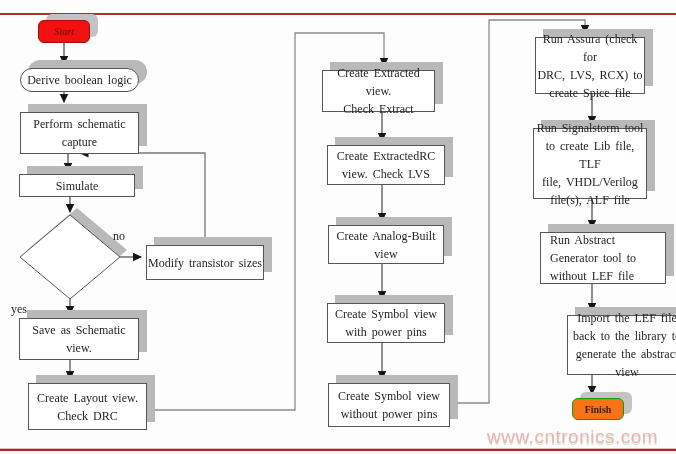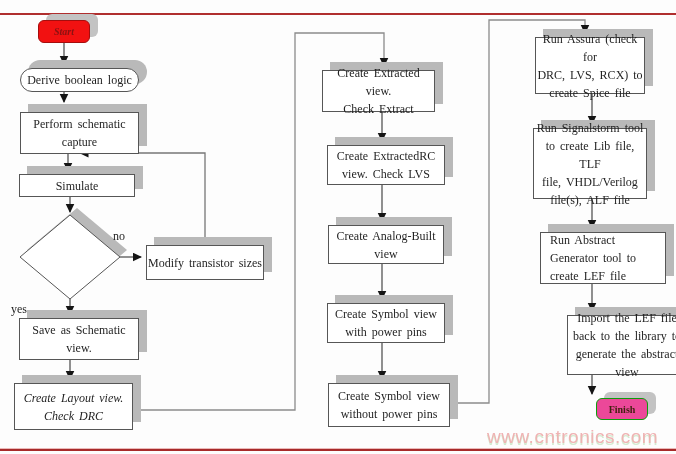--- a/index.html
+++ b/index.html
@@ -19,27 +19,27 @@
   }
   .box.left-align{justify-content:flex-start;text-align:left;padding-left:9px;}
   .terminal{
     position:absolute;display:flex;align-items:center;justify-content:center;
     border-radius:6px;font-size:10px;font-weight:bold;
     box-shadow:8px -6px 0 #c3c3c3;white-space:pre-line;
   }
   #node-start{left:38px;top:20px;width:50px;height:21px;
     background:#f21111;border:1.5px solid #a50d0d;color:#8b1212;font-style:italic;}
   #node-finish{left:572px;top:398px;width:50px;height:20px;
-    background:#ec4899;border:1.5px solid #0c9c0c;color:#42210f;margin-left:24px;}
+    background:#f97316;border:1.5px solid #0c9c0c;color:#42210f;}
   #node-derive{left:20px;top:68px;width:117px;height:22px;border-radius:12px;}
   #node-perform{left:20px;top:112px;width:117px;height:40px;}
   #node-simulate{left:19px;top:174px;width:114px;height:21px;}
   #node-modify{left:146px;top:245px;width:116px;height:33px;}
   #node-save{left:19px;top:318px;width:118px;height:40px;font-size:12px;}
-  #node-layout{left:14px;top:383px;width:117px;height:45px;font-style:italic;}
+  #node-layout{left:28px;top:383px;width:117px;height:45px;}
   #node-extracted{left:322px;top:70px;width:111px;height:40px;}
   #node-extractedrc{left:327px;top:145px;width:116px;height:38px;}
   #node-analog{left:328px;top:225px;width:114px;height:37px;}
   #node-symbol-with{left:327px;top:303px;width:116px;height:38px;}
   #node-symbol-without{left:328px;top:383px;width:120px;height:42px;}
   #node-assura{left:535px;top:37px;width:108px;height:55px;}
   #node-signalstorm{left:533px;top:128px;width:112px;height:69px;}
   #node-abstract{left:540px;top:232px;width:115px;height:50px;}
   #node-import{left:567px;top:315px;width:118px;height:58px;}
   #decision-text{
@@ -126,21 +126,21 @@
 
   <div class="box" id="node-assura">Run Assura (check for
 DRC, LVS, RCX) to
 create Spice file</div>
   <div class="box" id="node-signalstorm">Run Signalstorm tool
 to create Lib file, TLF
 file, VHDL/Verilog
 file(s), ALF file</div>
   <div class="box left-align" id="node-abstract">Run Abstract
 Generator tool to
-create LEF file</div>
+without LEF file</div>
   <div class="box" id="node-import">Import the LEF file
 back to the library to
 generate the abstract
 view</div>
 
   <div class="terminal" id="node-finish">Finish</div>
 
   <div id="watermark">www.cntronics.com</div>
 
   <div class="rule" id="rule-bottom" style="background:#a82a2a;"></div>

